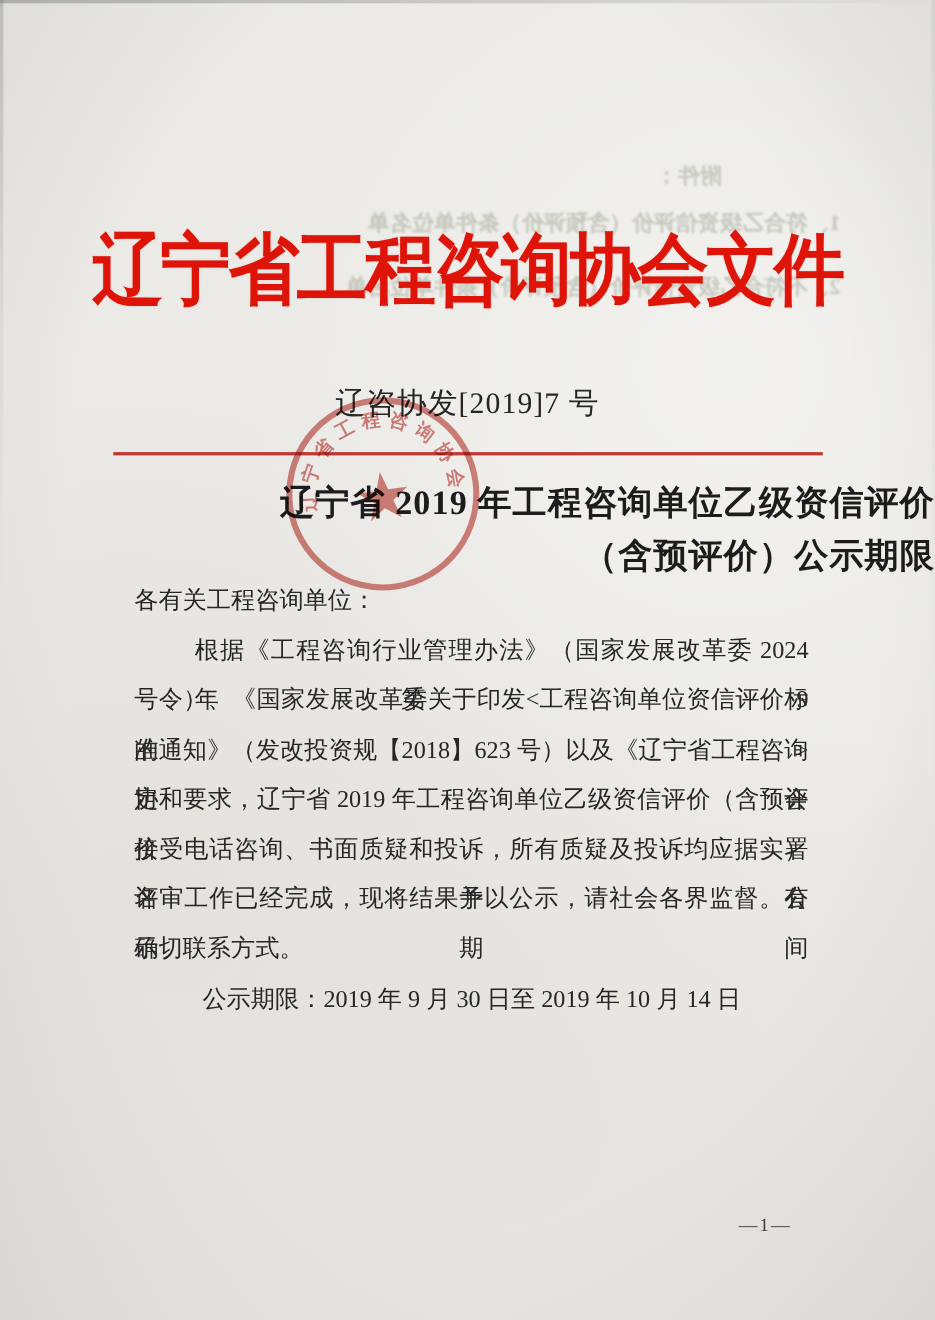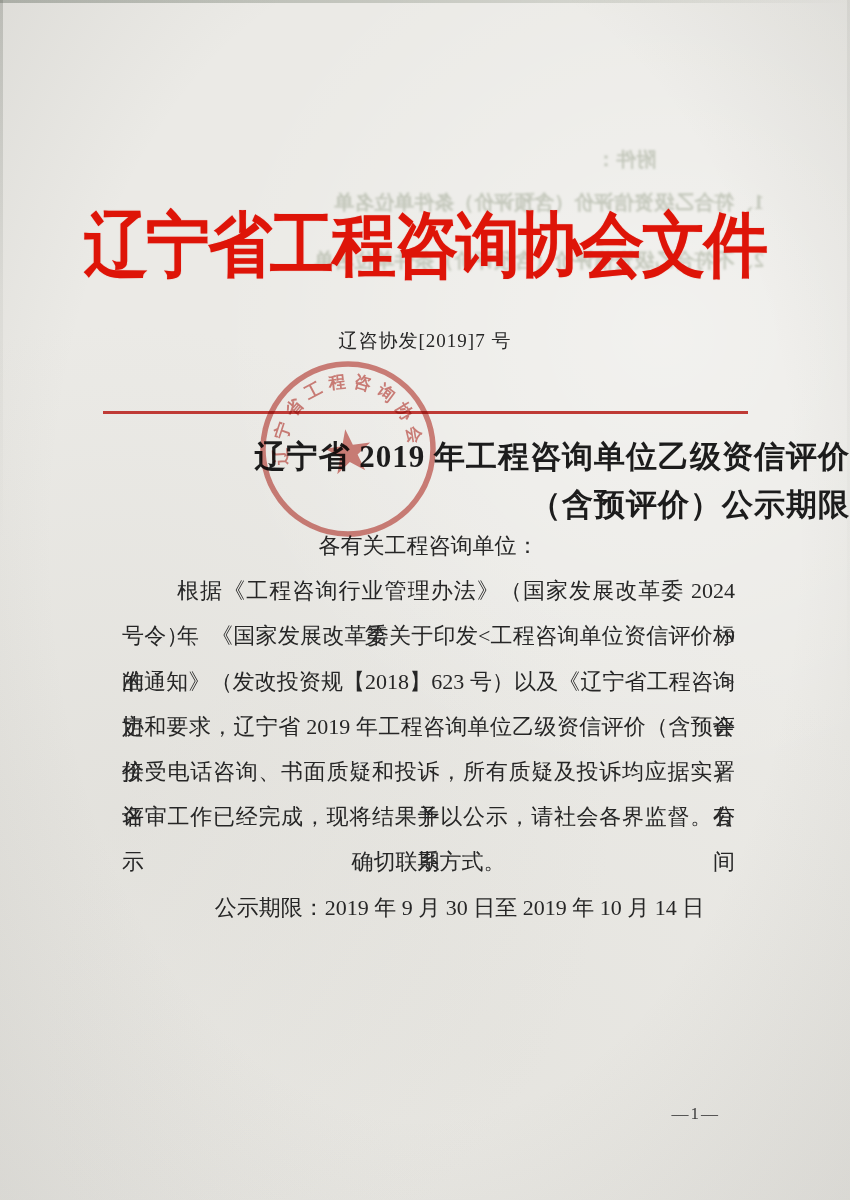--- a/index.html
+++ b/index.html
@@ -38,37 +38,37 @@
   .bleed-l1 { left:378px; top:189px; width:386px; text-align:left; }
   .bleed-l2 { left:378px; top:247px; width:386px; }
   .org-title {
     position:absolute; z-index:2; top:200px; left:0; width:100%; height:84px;
     line-height:84px; text-align:center; font-size:64px; font-weight:bold;
     letter-spacing:-2px; color:#de1408;
     transform:scaleY(1.1); transform-origin:50% 0;
     text-shadow:0 0 1px rgba(222,20,8,.4);
   }
   .doc-number {
-    position:absolute; z-index:3; top:328px; left:0; width:100%;
-    text-align:center; font-size:19px; color:#262626; letter-spacing:1px;
+    position:absolute; z-index:3; top:348px; left:0; width:100%;
+    text-align:center; font-size:27px; color:#262626; letter-spacing:1px;
   }
   .red-rule {
     position:absolute; z-index:3; top:411px; left:103px; width:645px; height:3px;
     background:#bf3a35;
   }
   .doc-title {
     position:absolute; z-index:3; top:433px; left:0; width:100%;
     text-align:right; font-weight:bold; font-size:31px; line-height:48px;
     color:#1c1c1c; letter-spacing:1px;
   }
   .body-block {
     position:absolute; z-index:3; top:523px; left:122px; width:613px;
     font-size:22px; color:#262626;
   }
-  .ln { height:45.2px; line-height:45.2px;text-align:center; }
+  .ln { height:45.2px; line-height:45.2px; }
   .just { text-align:justify; text-align-last:justify; }
   .ind  { padding-left:55px; }
   .ind2 { padding-left:62px; }
   .seal {
     position:absolute; z-index:4; left:256px; top:357px; width:184px; height:184px;
     mix-blend-mode:multiply; opacity:.82; transform:rotate(-8deg);
   }
   .seal text {
     font-family:"Liberation Serif","DejaVu Serif",serif;
     font-size:17px; font-weight:bold; letter-spacing:6.5px; fill:#cf6a64;

